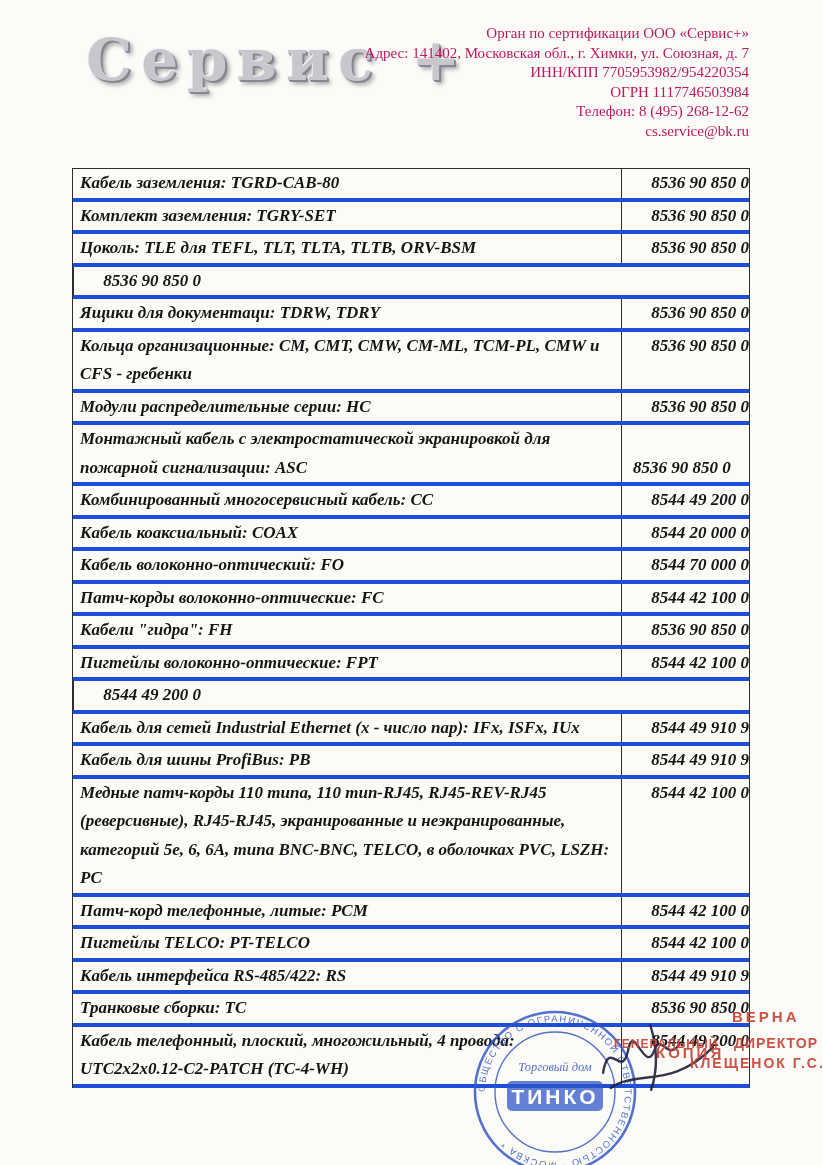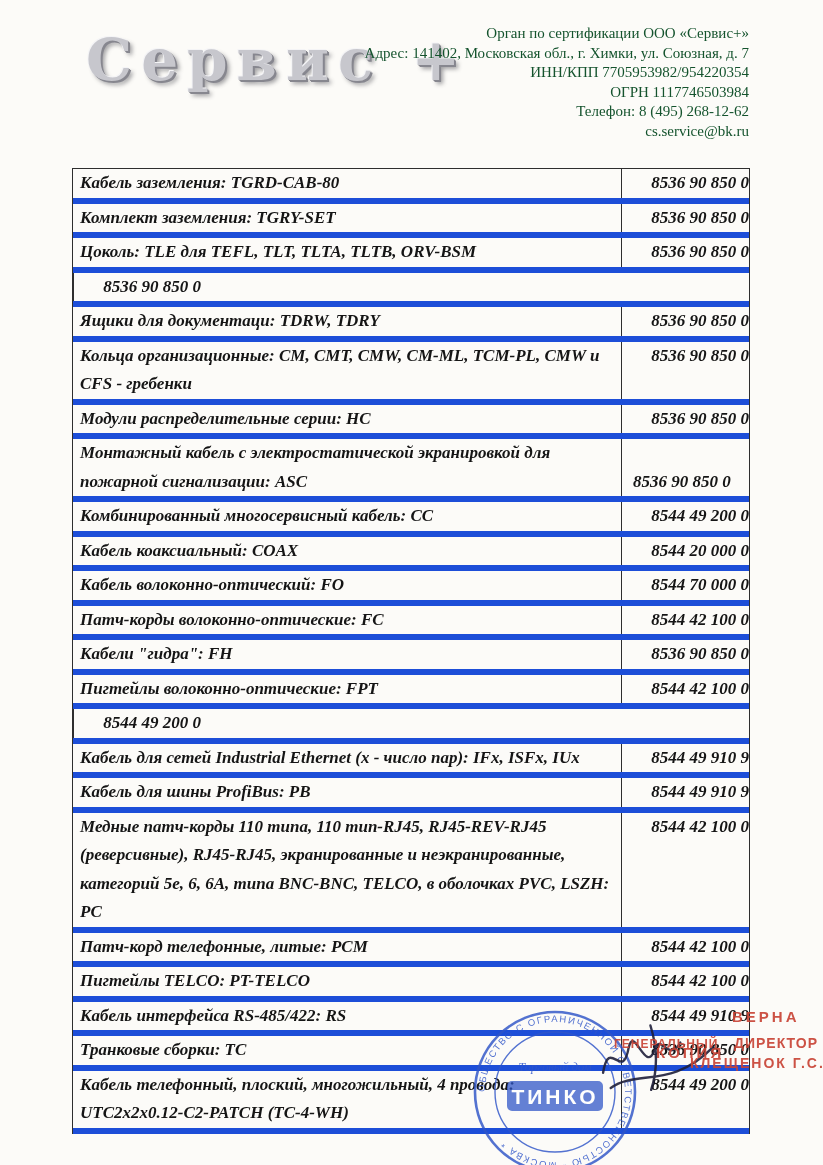--- a/index.html
+++ b/index.html
@@ -19,31 +19,31 @@
     text-shadow:
       -1px -1px 0 #f4f4f6,
        1px  1px 0 #87878f,
        2px  2px 0 #87878f,
        4px  4px 4px rgba(50,50,60,.45);
   }
 
   
   .org-block {
     position:absolute; top:24px; right:74px; width:480px;
-    text-align:right; font-size:15px; line-height:19.5px; color:#14532d;
+    text-align:right; font-size:15px; line-height:19.5px; color:#be185d;
   }
   .org-block .line { white-space:nowrap; }
 
   
   .ptable {
     position:absolute; left:72px; top:168px; width:678px;
     border:1px solid #2e2e2e; border-bottom:none;
   }
   .trow {
-    display:flex; border-bottom:6px solid #1d4ed8;
+    display:flex; border-bottom:4px solid #1d4ed8;
     font-style:italic; font-weight:bold;
     font-size:17px; line-height:28.5px;
   }
   .tdesc { flex:1; padding:0 10px 0 7px; }
   .tcode {
     width:128px; flex:0 0 128px; border-left:1px solid #2e2e2e;
     padding-left:11px;
     text-align:right;
   }
   .trow.code-bottom .tcode { display:flex; align-items:flex-end; }

